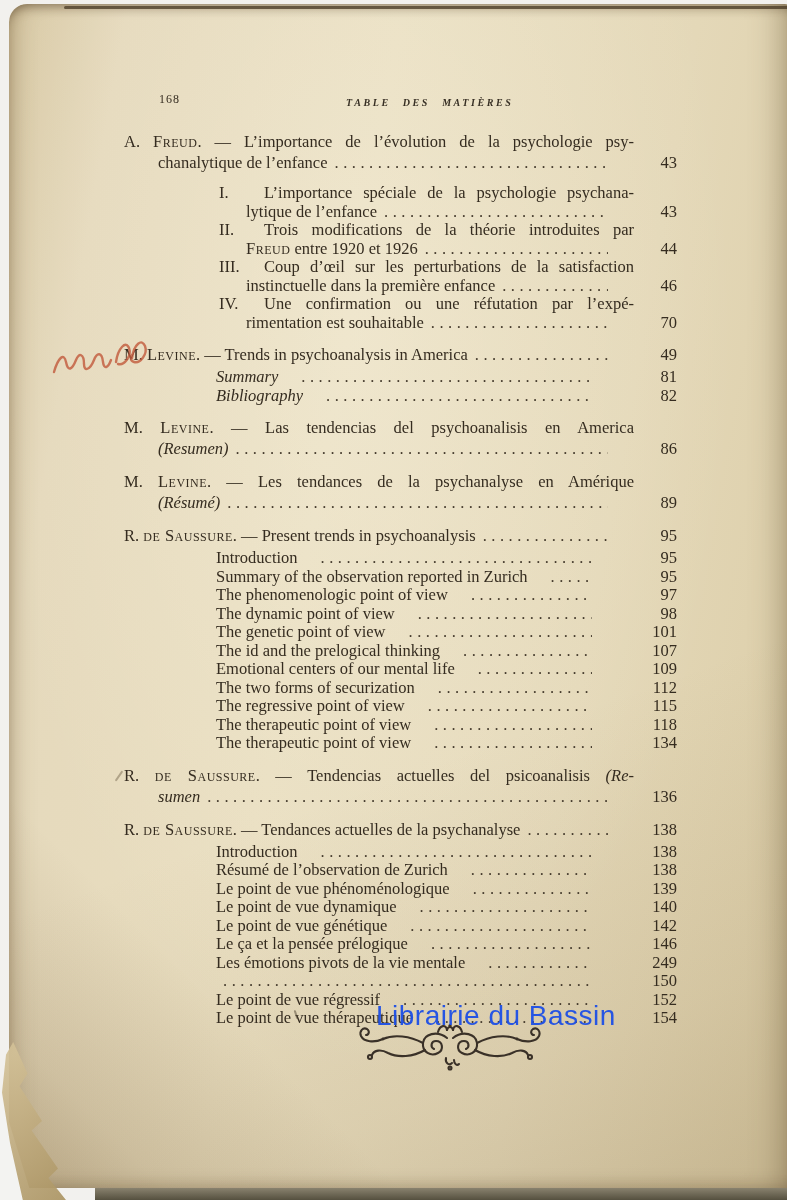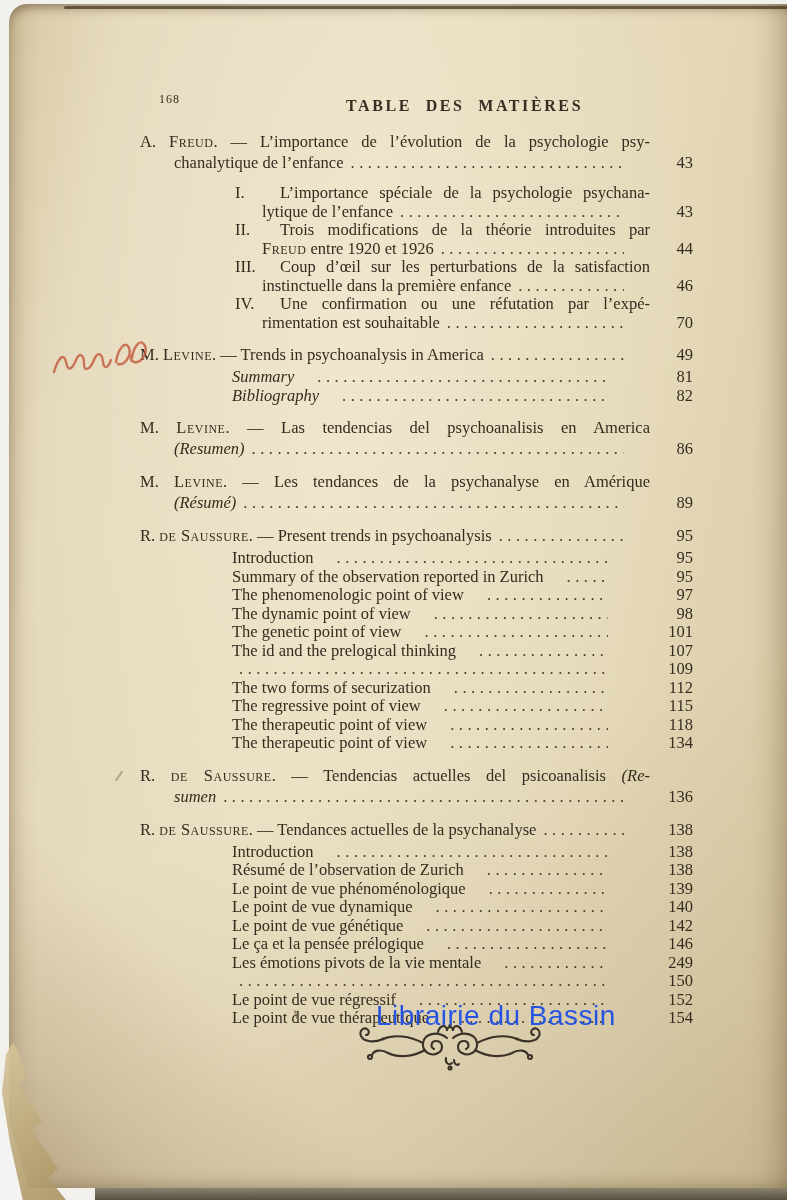--- a/index.html
+++ b/index.html
@@ -49,25 +49,26 @@
   }
 
   
   .ink{color:#352c20;}
   .folio{
     position:absolute;left:151px;top:92px;z-index:7;
     font-size:12px;letter-spacing:1px;margin-left:8px;
   }
   .toc-header{
     position:absolute;left:346px;top:97px;z-index:7;
-    font-size:16px;font-weight:600;letter-spacing:2.6px;word-spacing:7px;
+    font-size:10px;font-weight:600;letter-spacing:2.6px;word-spacing:7px;
     color:#372f24;
+    font-style:italic;
   }
   .content{
-    position:absolute;left:140px;top:131px;width:553px;z-index:7;
+    position:absolute;left:124px;top:131px;width:553px;z-index:7;
     font-size:16.5px;color:#352c20;
   }
   .entry{margin:0;}
   .e-main{margin-top:12px;line-height:21px;}
   .content .entry:first-child{margin-top:0;}
   .e-main + .e-sub{margin-top:3px;}
   .e-main + .e-roman{margin-top:11px;}
   .e-roman,.e-sub{line-height:18.5px;}
   .line{
     width:510px;box-sizing:border-box;
@@ -242,20 +243,21 @@
       </div>
       <div class="entry e-sub">
         <div class="line-last">
           <span class="txt"><span class="">The id and the prelogical thinking</span></span>
           <span class="leader">..........................................................................................</span>
           <span class="pnum">107</span>
         </div>
       </div>
       <div class="entry e-sub">
         <div class="line-last">
+          <span class="txt"><span class="">Emotional centers of our mental life</span></span>
           <span class="leader">..........................................................................................</span>
           <span class="pnum">109</span>
         </div>
       </div>
       <div class="entry e-sub">
         <div class="line-last">
           <span class="txt"><span class="">The two forms of securization</span></span>
           <span class="leader">..........................................................................................</span>
           <span class="pnum">112</span>
         </div>

